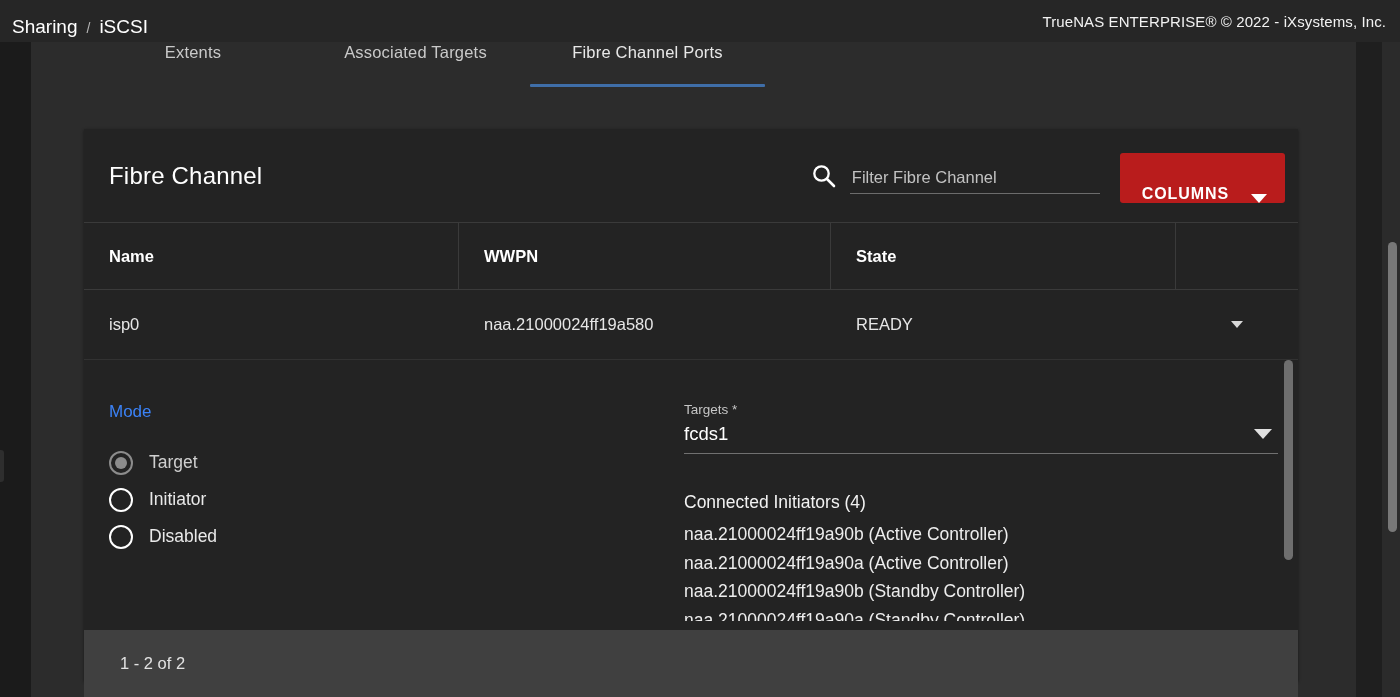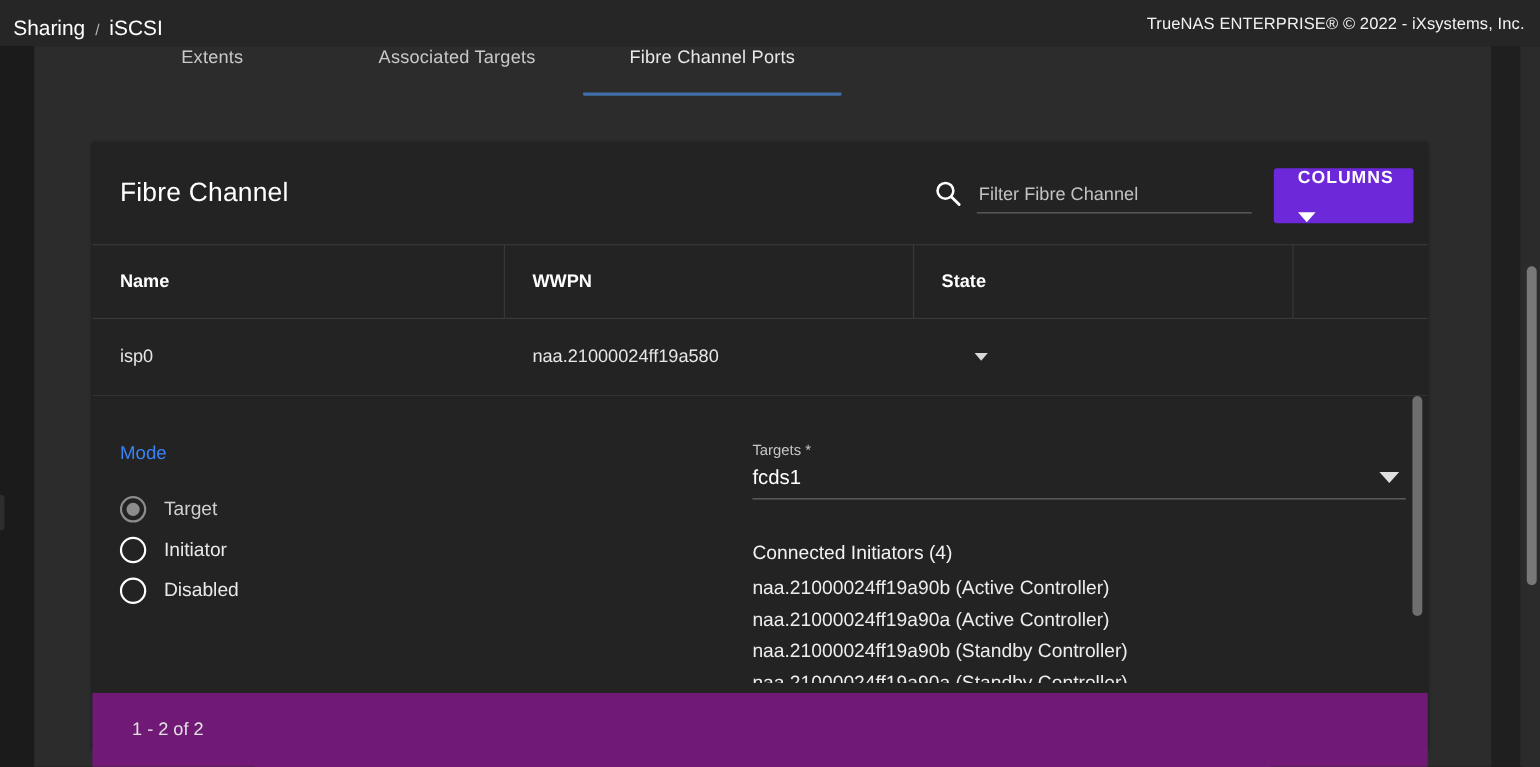--- a/index.html
+++ b/index.html
@@ -82,27 +82,26 @@
     width: 250px; padding: 0 0 6px 2px;
     border-bottom: 1px solid #6c6c6c;
     background: transparent; border-top: 0; border-left: 0; border-right: 0;
     color: #d4d4d4; font-size: 16.5px;
     font-family: "Liberation Sans", sans-serif;
     outline: none;
   }
   .filter-field::placeholder { color: #c2c2c2; opacity: 1; }
 
   .columns-btn {
-    display: flex; align-items: flex-start; gap: 22px;
+    display: flex; align-items: flex-end; gap: 22px;
     height: 50px; padding: 0 18px 0 22px;
-    background: #6d28d9; border: none; border-radius: 3px;
+    background: #b91c1c; border: none; border-radius: 3px;
     color: #ffffff; font-size: 16px; font-weight: bold; letter-spacing: .9px;
     font-family: "Liberation Sans", sans-serif;
     cursor: pointer;
-    flex-direction: column;
   }
   .caret-down {
     width: 0; height: 0; border-left: 8px solid transparent;
     border-right: 8px solid transparent; border-top: 9px solid #ffffff;
   }
 
   
   .thead {
     display: flex; height: 68px; align-items: center;
     border-top: 1px solid #3a3a3a; border-bottom: 1px solid #3a3a3a;
@@ -193,21 +192,21 @@
   }
   .scroll-corner {
     position: absolute; right: 2px; bottom: 0; width: 13px; height: 13px;
     background: #ffffff;
   }
   .page-count { font-size: 16.5px; color: #e2e2e2; }
 
   
   .paginator {
     position: absolute; left: 84px; top: 630px; width: 1214px; height: 67px;
-    background: #701a75;
+    background: #404040;
     display: flex; align-items: center; padding-left: 36px;
   }
 
   
   .page-scroll-track {
     position: absolute; right: 0; top: 42px; width: 18px; height: 655px;
     background: #2b2b2b;
   }
   .page-scroll-thumb {
     position: absolute; right: 3px; top: 200px; width: 9px; height: 290px;
@@ -275,20 +274,21 @@
   <div class="thead">
     <div class="th c0">Name</div>
     <div class="th c1">WWPN</div>
     <div class="th c2">State</div>
     <div class="th c3"></div>
   </div>
 
   <div class="trow">
     <div class="td c0">isp0</div>
     <div class="td c1">naa.21000024ff19a580</div>
+    <div class="td c2">READY</div>
     <div class="td c3">
       <span class="chev-small"></span>
     </div>
   </div>
 
   <div class="detail">
     <div class="detail-cols">
 
       <div class="col-left">
         <div class="mode-label">Mode</div>

